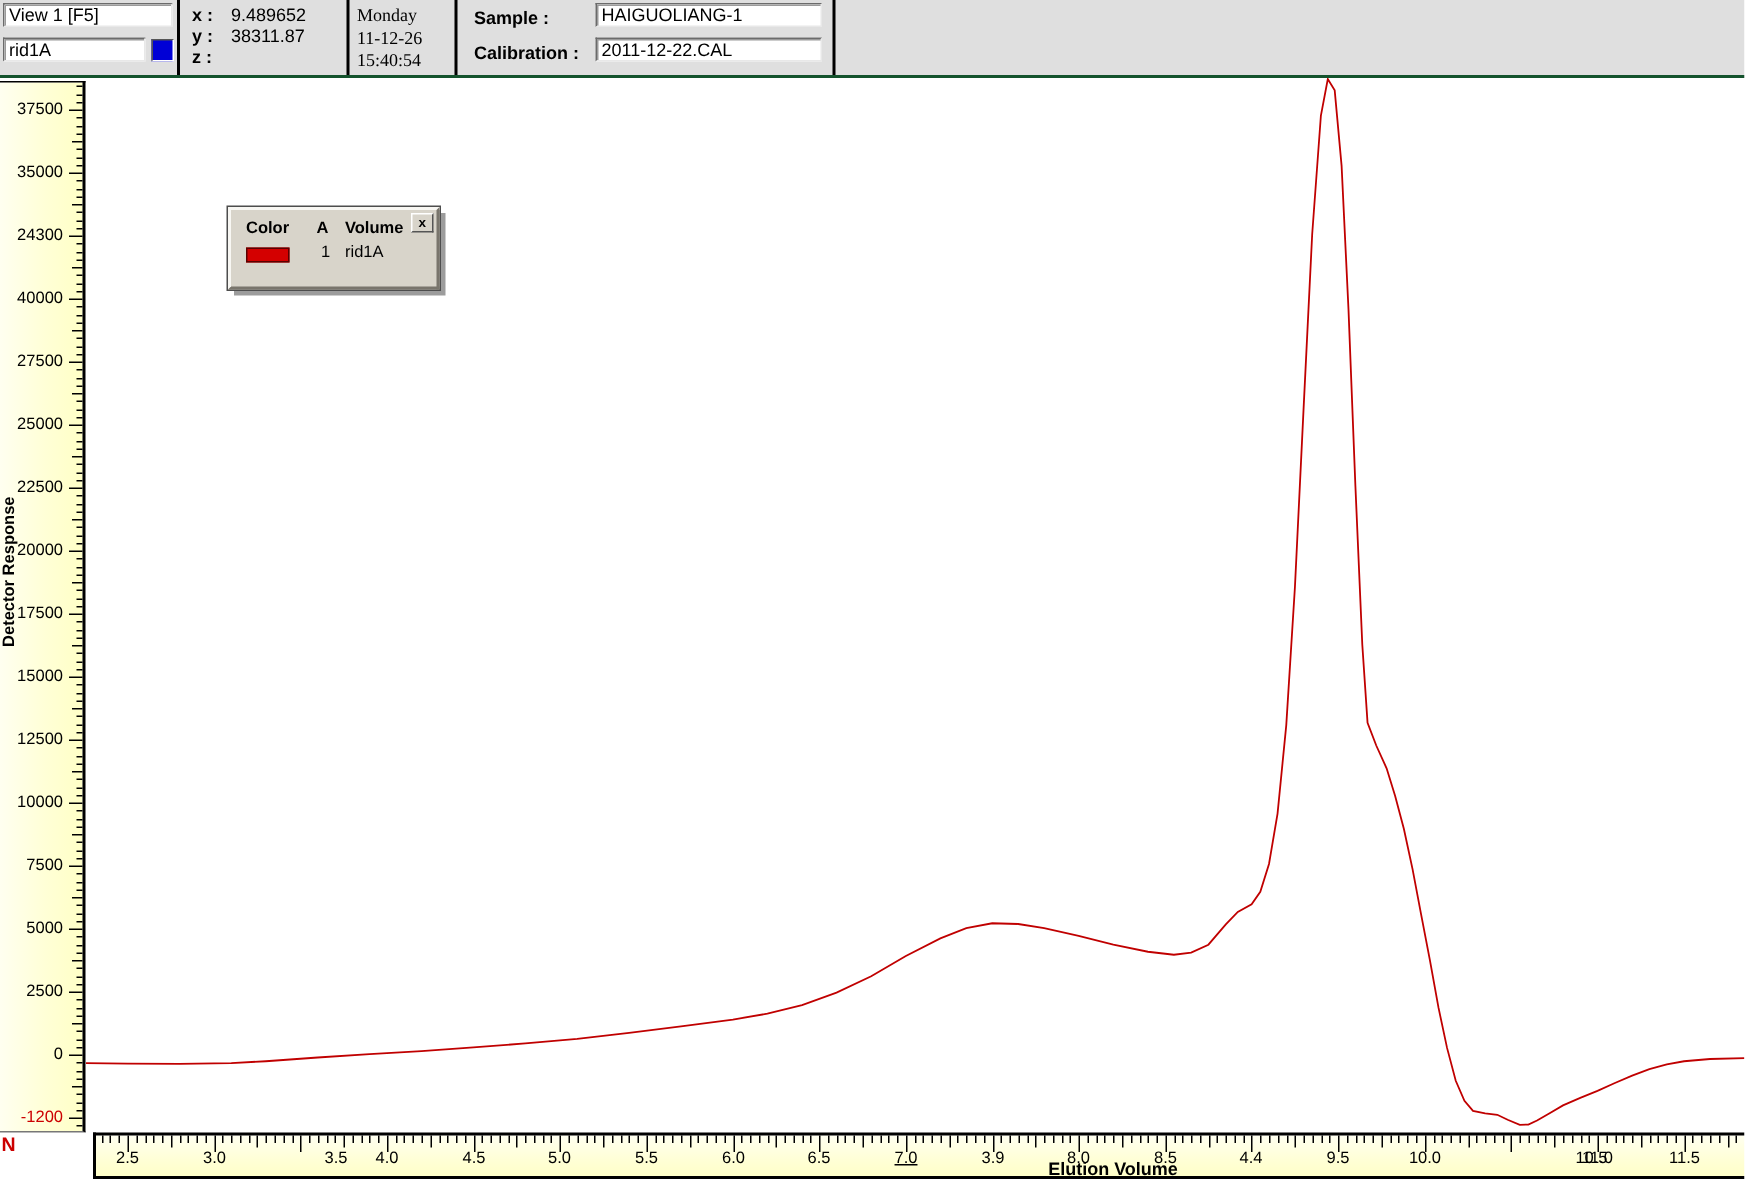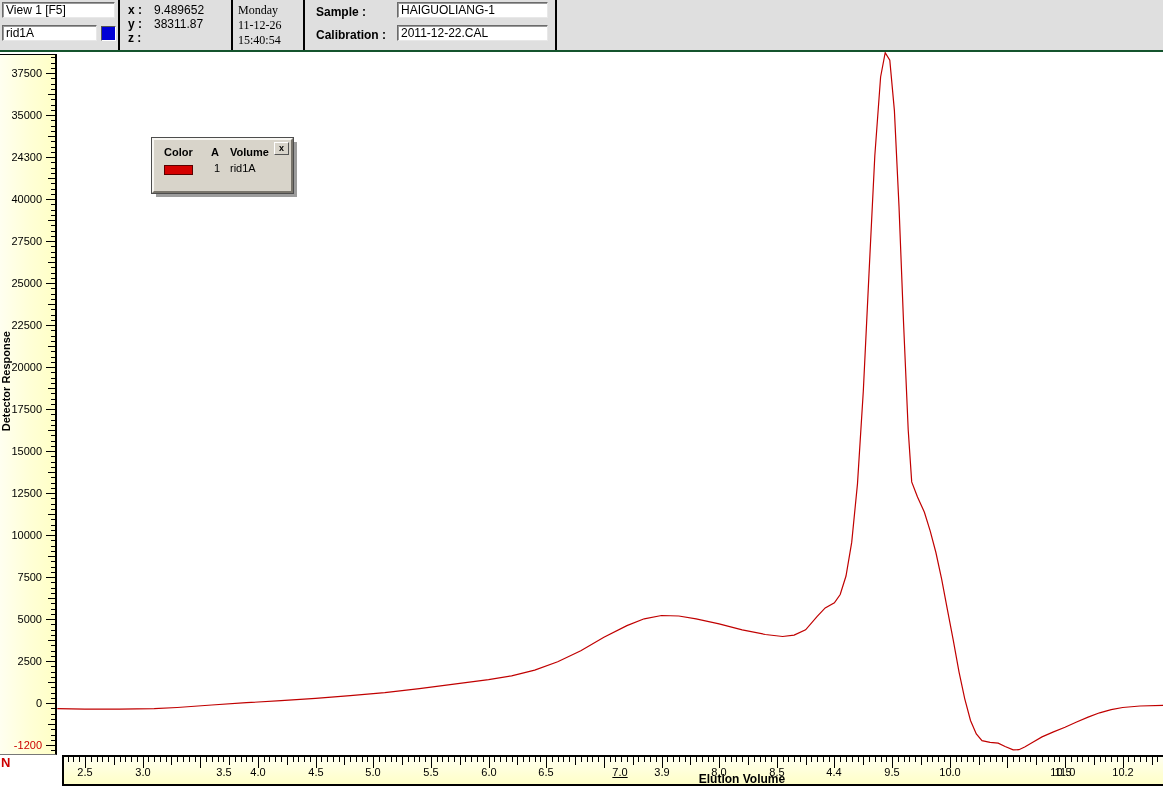--- a/index.html
+++ b/index.html
@@ -356,21 +356,21 @@
       <div class="x-tick" style="left: 488px; height: 5px;"></div>
       <div class="x-tick" style="left: 494px; height: 5px;"></div>
       <div class="x-tick" style="left: 499px; height: 5px;"></div>
       <div class="x-tick" style="left: 505px; height: 5px;"></div>
       <div class="x-tick" style="left: 511px; height: 8px;"></div>
       <div class="x-tick" style="left: 517px; height: 5px;"></div>
       <div class="x-tick" style="left: 523px; height: 5px;"></div>
       <div class="x-tick" style="left: 528px; height: 5px;"></div>
       <div class="x-tick" style="left: 534px; height: 5px;"></div>
       <div class="x-tick" style="left: 540px; height: 11px;"></div>
-      <div class="x-lab" style="left: 556px; text-decoration: underline;">7.0</div>
+      <div class="x-lab" style="left: 540px; text-decoration: underline;">7.0</div>
       <div class="x-tick" style="left: 546px; height: 5px;"></div>
       <div class="x-tick" style="left: 551px; height: 5px;"></div>
       <div class="x-tick" style="left: 557px; height: 5px;"></div>
       <div class="x-tick" style="left: 563px; height: 5px;"></div>
       <div class="x-tick" style="left: 569px; height: 8px;"></div>
       <div class="x-tick" style="left: 574px; height: 5px;"></div>
       <div class="x-tick" style="left: 580px; height: 5px;"></div>
       <div class="x-tick" style="left: 586px; height: 5px;"></div>
       <div class="x-tick" style="left: 592px; height: 5px;"></div>
       <div class="x-tick" style="left: 598px; height: 11px;"></div>
@@ -455,21 +455,21 @@
       <div class="x-tick" style="left: 1007px; height: 5px;"></div>
       <div class="x-tick" style="left: 1013px; height: 5px;"></div>
       <div class="x-tick" style="left: 1018px; height: 5px;"></div>
       <div class="x-tick" style="left: 1024px; height: 5px;"></div>
       <div class="x-tick" style="left: 1030px; height: 8px;"></div>
       <div class="x-tick" style="left: 1036px; height: 5px;"></div>
       <div class="x-tick" style="left: 1041px; height: 5px;"></div>
       <div class="x-tick" style="left: 1047px; height: 5px;"></div>
       <div class="x-tick" style="left: 1053px; height: 5px;"></div>
       <div class="x-tick" style="left: 1059px; height: 11px;"></div>
-      <div class="x-lab" style="left: 1059px;">10.2</div>
+      <div class="x-lab" style="left: 1059px;">11.5</div>
       <div class="x-tick" style="left: 1064px; height: 5px;"></div>
       <div class="x-tick" style="left: 1070px; height: 5px;"></div>
       <div class="x-tick" style="left: 1076px; height: 5px;"></div>
       <div class="x-tick" style="left: 1082px; height: 5px;"></div>
       <div class="x-tick" style="left: 1088px; height: 8px;"></div>
       <div class="x-tick" style="left: 1093px; height: 5px;"></div>
     </div>
 
   <div class="corner-mark">N</div>
 

